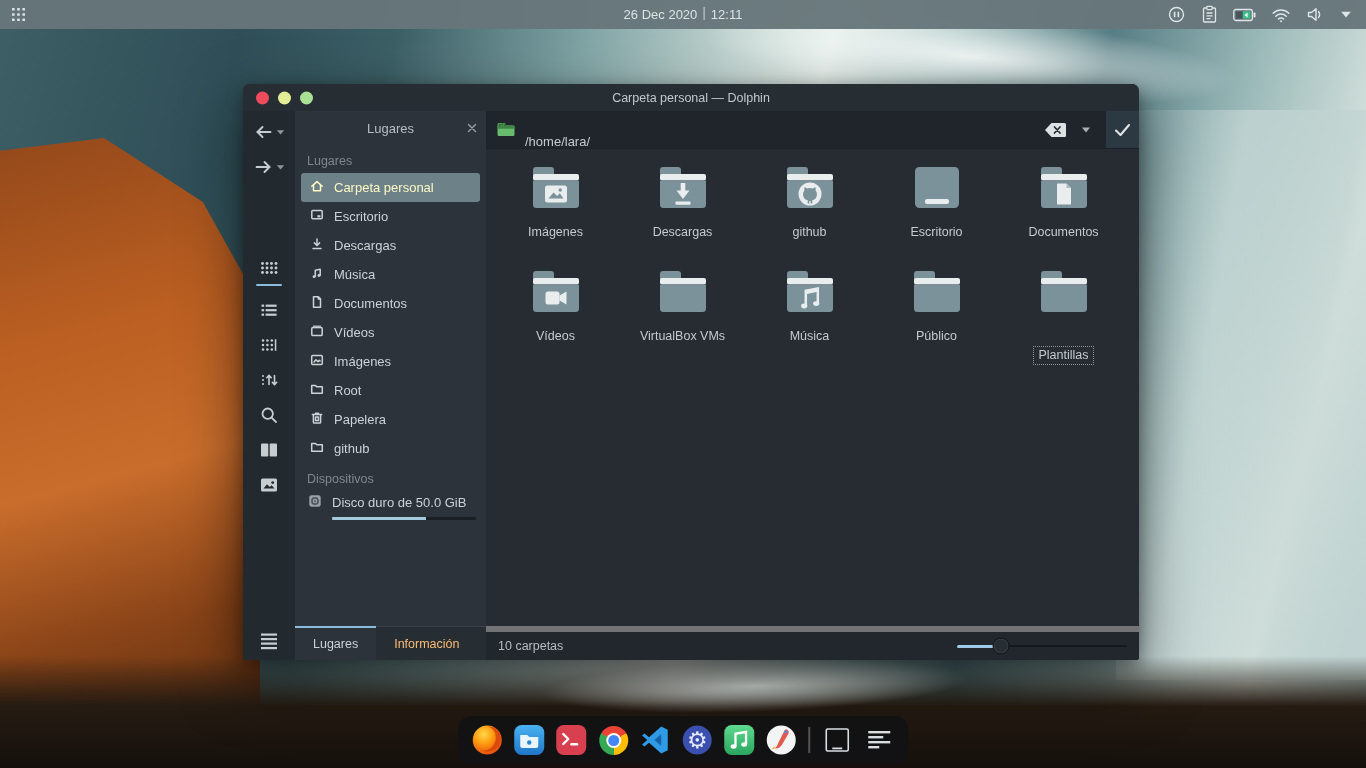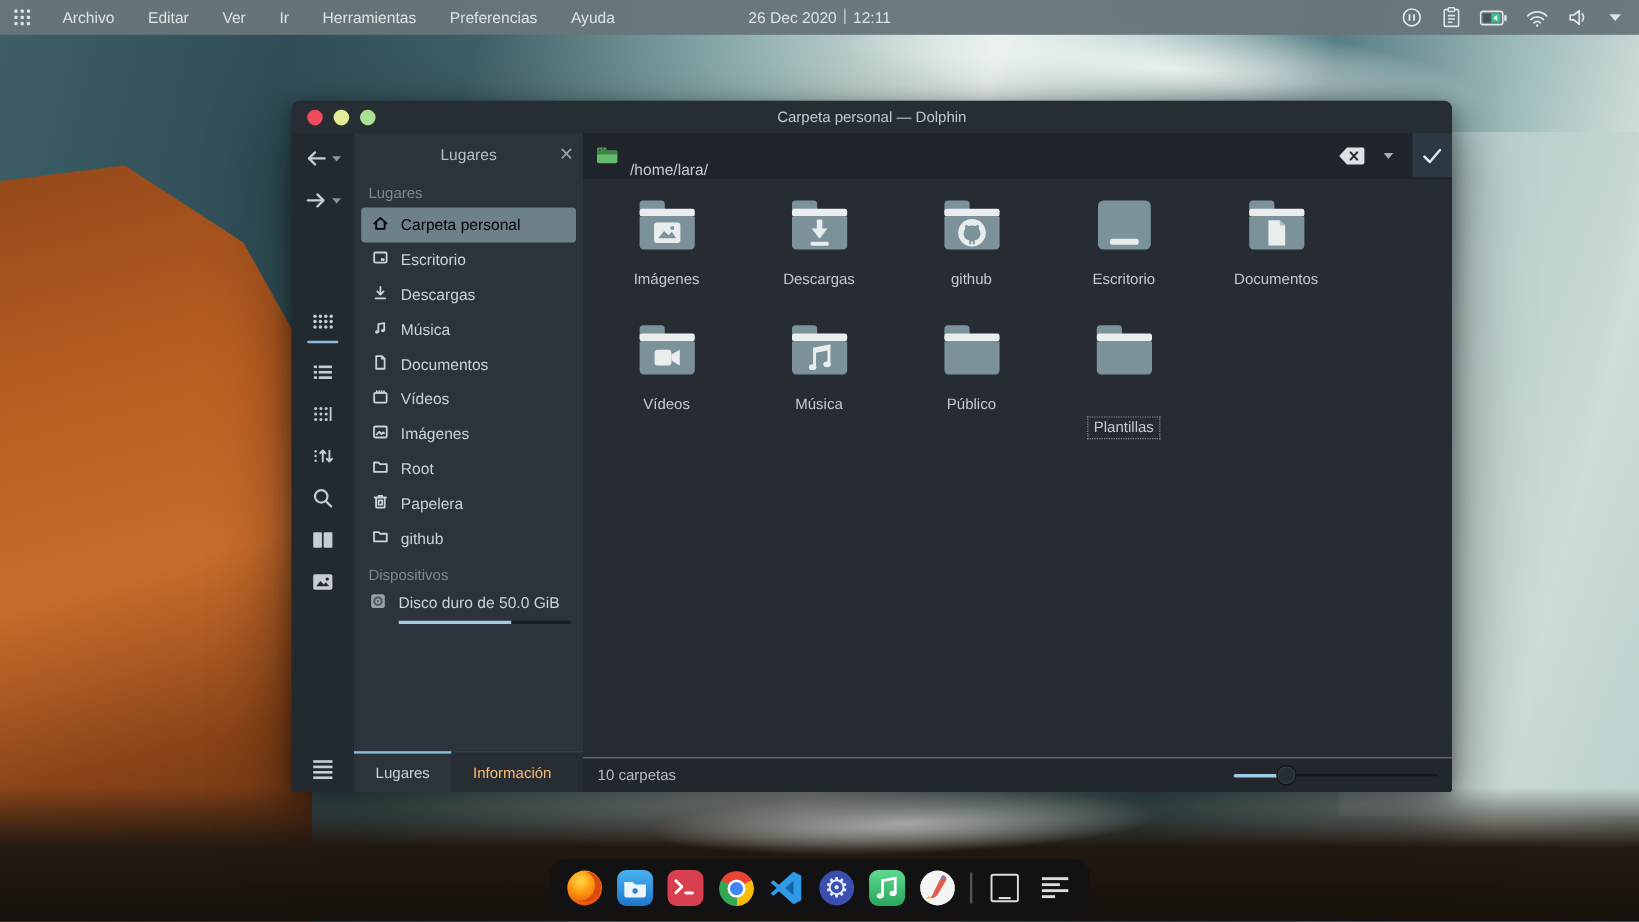--- a/index.html
+++ b/index.html
@@ -29,21 +29,21 @@
     color:#dde3e4;font-size:13px;}
   .launcher{padding:0 11px 0 10px;display:flex;align-items:center;}
   .menus{display:flex;}
   .menu-item{padding:0 14px;line-height:29px;}
   .clock{position:absolute;left:50%;transform:translateX(-50%);display:flex;align-items:flex-start;}
   .clock-sep{width:1.5px;height:13px;background:#dde3e4;opacity:.9;margin:0 6px;}
   .tray{margin-left:auto;display:flex;align-items:center;gap:15px;padding-right:14px;}
   .tray-icon{display:flex;align-items:center;}
 
   
-  .window{position:absolute;left:243px;top:84px;width:967px;height:576px;z-index:4;
+  .window{position:absolute;left:243px;top:84px;width:896px;height:576px;z-index:4;
     background:#262c31;border-radius:7px 7px 3px 3px;overflow:hidden;
     box-shadow:0 22px 60px rgba(0,0,0,.55),0 4px 16px rgba(0,0,0,.35);}
   .titlebar{height:27px;background:#272e33;display:flex;align-items:center;justify-content:center;position:relative;}
   .traffic{position:absolute;left:13px;top:50%;transform:translateY(-50%);display:flex;gap:9px;}
   .dot{width:13px;height:13px;border-radius:50%;}
   .dot.red{background:#ee4b5d;}  .dot.yellow{background:#e3ed95;}  .dot.green{background:#a9e294;}
   .title{font-size:12.5px;color:#c2c9cd;}
   .winbody{display:flex;height:549px;}
 
   
@@ -55,21 +55,21 @@
   .strip-icon.active::after{content:'';height:2px;width:26px;background:#8cbcdd;margin-top:5px;border-radius:1px;}
   .strip-burger{position:absolute;bottom:10px;left:0;right:0;display:flex;justify-content:center;color:#c7cdd1;}
 
   
   .places{width:191px;background:#2c333a;flex:none;position:relative;color:#ccd2d6;}
   .panel-header{height:34px;display:flex;align-items:center;justify-content:center;position:relative;font-size:13px;color:#b7bfc4;}
   .panel-close{position:absolute;right:9px;top:50%;transform:translateY(-50%);display:flex;}
   .section-label{margin:9px 12px 5px;font-size:12.5px;color:#7e888e;}
   .place-item{height:29px;margin:0 6px;padding:0 8px;border-radius:3px;display:flex;align-items:center;gap:9px;font-size:13px;}
   .place-item svg{flex:none;}
-  .place-item.selected{background:#6d8189;color:#000000;}
+  .place-item.selected{background:#6d8189;color:#fef9c3;}
   .device{margin:7px 10px 0 12px;}
   .device-row{display:flex;align-items:center;gap:9px;font-size:13px;}
   .usage-track{height:3px;background:#1a1f23;margin:5px 0 0 25px;border-radius:1px;overflow:hidden;}
   .usage-fill{height:100%;background:#a5cade;}
   .side-tabs{position:absolute;bottom:0;left:0;right:0;height:33px;display:flex;background:#262d33;border-top:1px solid #3a4247;}
   .side-tab{padding:0 18px;display:flex;align-items:center;font-size:12.5px;color:#fdba74;position:relative;}
   .side-tab.active{background:#2c333a;color:#ccd3d7;}
   .side-tab.active::before{content:'';position:absolute;top:-1px;left:0;right:0;height:2px;background:#8cbcdd;}
 
   
@@ -77,21 +77,21 @@
   .pathbar{height:37px;background:#1f252a;display:flex;align-items:center;padding-left:10px;position:relative;flex:none;border-bottom:1px solid #1b2125;}
   .path-folder{display:flex;margin-right:9px;}
   .path-text{font-size:13px;color:#c4cbd0;margin-top:24px;}
   .clear-btn{position:absolute;right:72px;display:flex;}
   .path-chevron{position:absolute;right:48px;display:flex;}
   .accept-btn{position:absolute;right:0;top:0;bottom:0;width:33px;background:#2c3842;display:flex;align-items:center;justify-content:center;}
   .filegrid{flex:1;display:grid;grid-template-columns:repeat(5,127px);grid-auto-rows:104px;align-content:start;padding:10px 0 0 6px;overflow:hidden;}
   .file-item{display:flex;flex-direction:column;align-items:center;padding-top:5px;}
   .file-label{margin-top:5px;font-size:12.5px;color:#c4cbd0;line-height:15px;padding:1px 4px;border:1px dotted transparent;white-space:nowrap;}
   .file-item.focused .file-label{border-color:#8a949a;margin-top:24px;}
-  .statusbar{height:28px;flex:none;background:#21272c;border-top:1px solid #737373;display:flex;align-items:center;padding:0 12px;position:relative;margin-top:24px;}
+  .statusbar{height:28px;flex:none;background:#21272c;border-top:6px solid #737373;display:flex;align-items:center;padding:0 12px;position:relative;margin-top:24px;}
   .status-text{font-size:12.5px;color:#b6bdc2;}
   .zoom-slider{position:absolute;right:12px;top:0;bottom:0;width:170px;}
   .zoom-track{position:absolute;left:0;right:0;top:50%;height:2px;margin-top:-1px;background:#14181c;}
   .zoom-fill{position:absolute;left:0;top:50%;height:3px;margin-top:-1.5px;background:#9fcbe8;border-radius:2px;}
   .zoom-handle{position:absolute;top:50%;width:15px;height:15px;border-radius:50%;background:#262d33;
     border:1.5px solid #11161a;transform:translate(-50%,-50%);box-shadow:inset 0 0 0 1px rgba(255,255,255,.08);}
 
   
   .dock{position:absolute;left:50%;transform:translateX(-50%);bottom:4px;height:48px;z-index:6;
     background:rgba(18,18,20,.9);border-radius:13px;display:flex;align-items:center;gap:8px;padding:0 12px;}
@@ -119,29 +119,20 @@
         <rect x="7.2" y="2" width="2.6" height="2.6" rx="0.6"></rect>
         <rect x="12.4" y="2" width="2.6" height="2.6" rx="0.6"></rect>
         <rect x="2" y="7.2" width="2.6" height="2.6" rx="0.6"></rect>
         <rect x="7.2" y="7.2" width="2.6" height="2.6" rx="0.6"></rect>
         <rect x="12.4" y="7.2" width="2.6" height="2.6" rx="0.6"></rect>
         <rect x="2" y="12.4" width="2.6" height="2.6" rx="0.6"></rect>
         <rect x="7.2" y="12.4" width="2.6" height="2.6" rx="0.6"></rect>
         <rect x="12.4" y="12.4" width="2.6" height="2.6" rx="0.6"></rect>
       </svg>
   </span>
-  <nav class="menus" id="menus">
-      <span class="menu-item">Archivo</span>
-      <span class="menu-item">Editar</span>
-      <span class="menu-item">Ver</span>
-      <span class="menu-item">Ir</span>
-      <span class="menu-item">Herramientas</span>
-      <span class="menu-item">Preferencias</span>
-      <span class="menu-item">Ayuda</span>
-    </nav>
   <div class="clock">
     <span>26 Dec 2020</span>
     <span class="clock-sep"></span>
     <span>12:11</span>
   </div>
   <div class="tray" id="tray">
       <span class="tray-icon">
         <svg width="19" height="19" viewBox="0 0 19 19" fill="none" stroke="#e0e6e7" stroke-width="1.4">
           <circle cx="9.5" cy="9.5" r="7"></circle>
           <path d="M7.6 6.8 V12.2 M11.4 6.8 V12.2" stroke-width="1.6"></path>
@@ -496,20 +487,29 @@
                   <path d="M3.5 -2.5 L10.5 -6.5 V6.5 L3.5 2.5 Z" fill="#e9edee"></path>
                 </g>
               </svg></div>
             <div class="file-label">Vídeos</div>
           </div>
           <div class="file-item">
             <div class="file-icon"><svg width="56" height="50" viewBox="0 0 56 50">
                 <rect x="5" y="3" width="21" height="13" rx="3" fill="#7b929b"></rect>
                 <rect x="5" y="10" width="46" height="6.5" rx="2" fill="#e9edee"></rect>
                 <path d="M5 16.5 H51 V40.5 A3.5 3.5 0 0 1 47.5 44 H8.5 A3.5 3.5 0 0 1 5 40.5 Z" fill="#7b929b"></path>
+                <g transform="translate(28,30)"></g>
+              </svg></div>
+            <div class="file-label">VirtualBox VMs</div>
+          </div>
+          <div class="file-item">
+            <div class="file-icon"><svg width="56" height="50" viewBox="0 0 56 50">
+                <rect x="5" y="3" width="21" height="13" rx="3" fill="#7b929b"></rect>
+                <rect x="5" y="10" width="46" height="6.5" rx="2" fill="#e9edee"></rect>
+                <path d="M5 16.5 H51 V40.5 A3.5 3.5 0 0 1 47.5 44 H8.5 A3.5 3.5 0 0 1 5 40.5 Z" fill="#7b929b"></path>
                 <g transform="translate(28,30)">
                   <path d="M-4.2 8 V-7.2 L7.8 -9.6 V5.6" fill="none" stroke="#e9edee" stroke-width="2.5"></path>
                   <path d="M-4.2 -7.2 L7.8 -9.6 L7.8 -6.2 L-4.2 -3.8 Z" fill="#e9edee"></path>
                   <ellipse cx="-5.8" cy="8" rx="3.1" ry="2.4" fill="#e9edee"></ellipse>
                   <ellipse cx="6.2" cy="5.6" rx="3.1" ry="2.4" fill="#e9edee"></ellipse>
                 </g>
               </svg></div>
             <div class="file-label">Música</div>
           </div>
           <div class="file-item">

